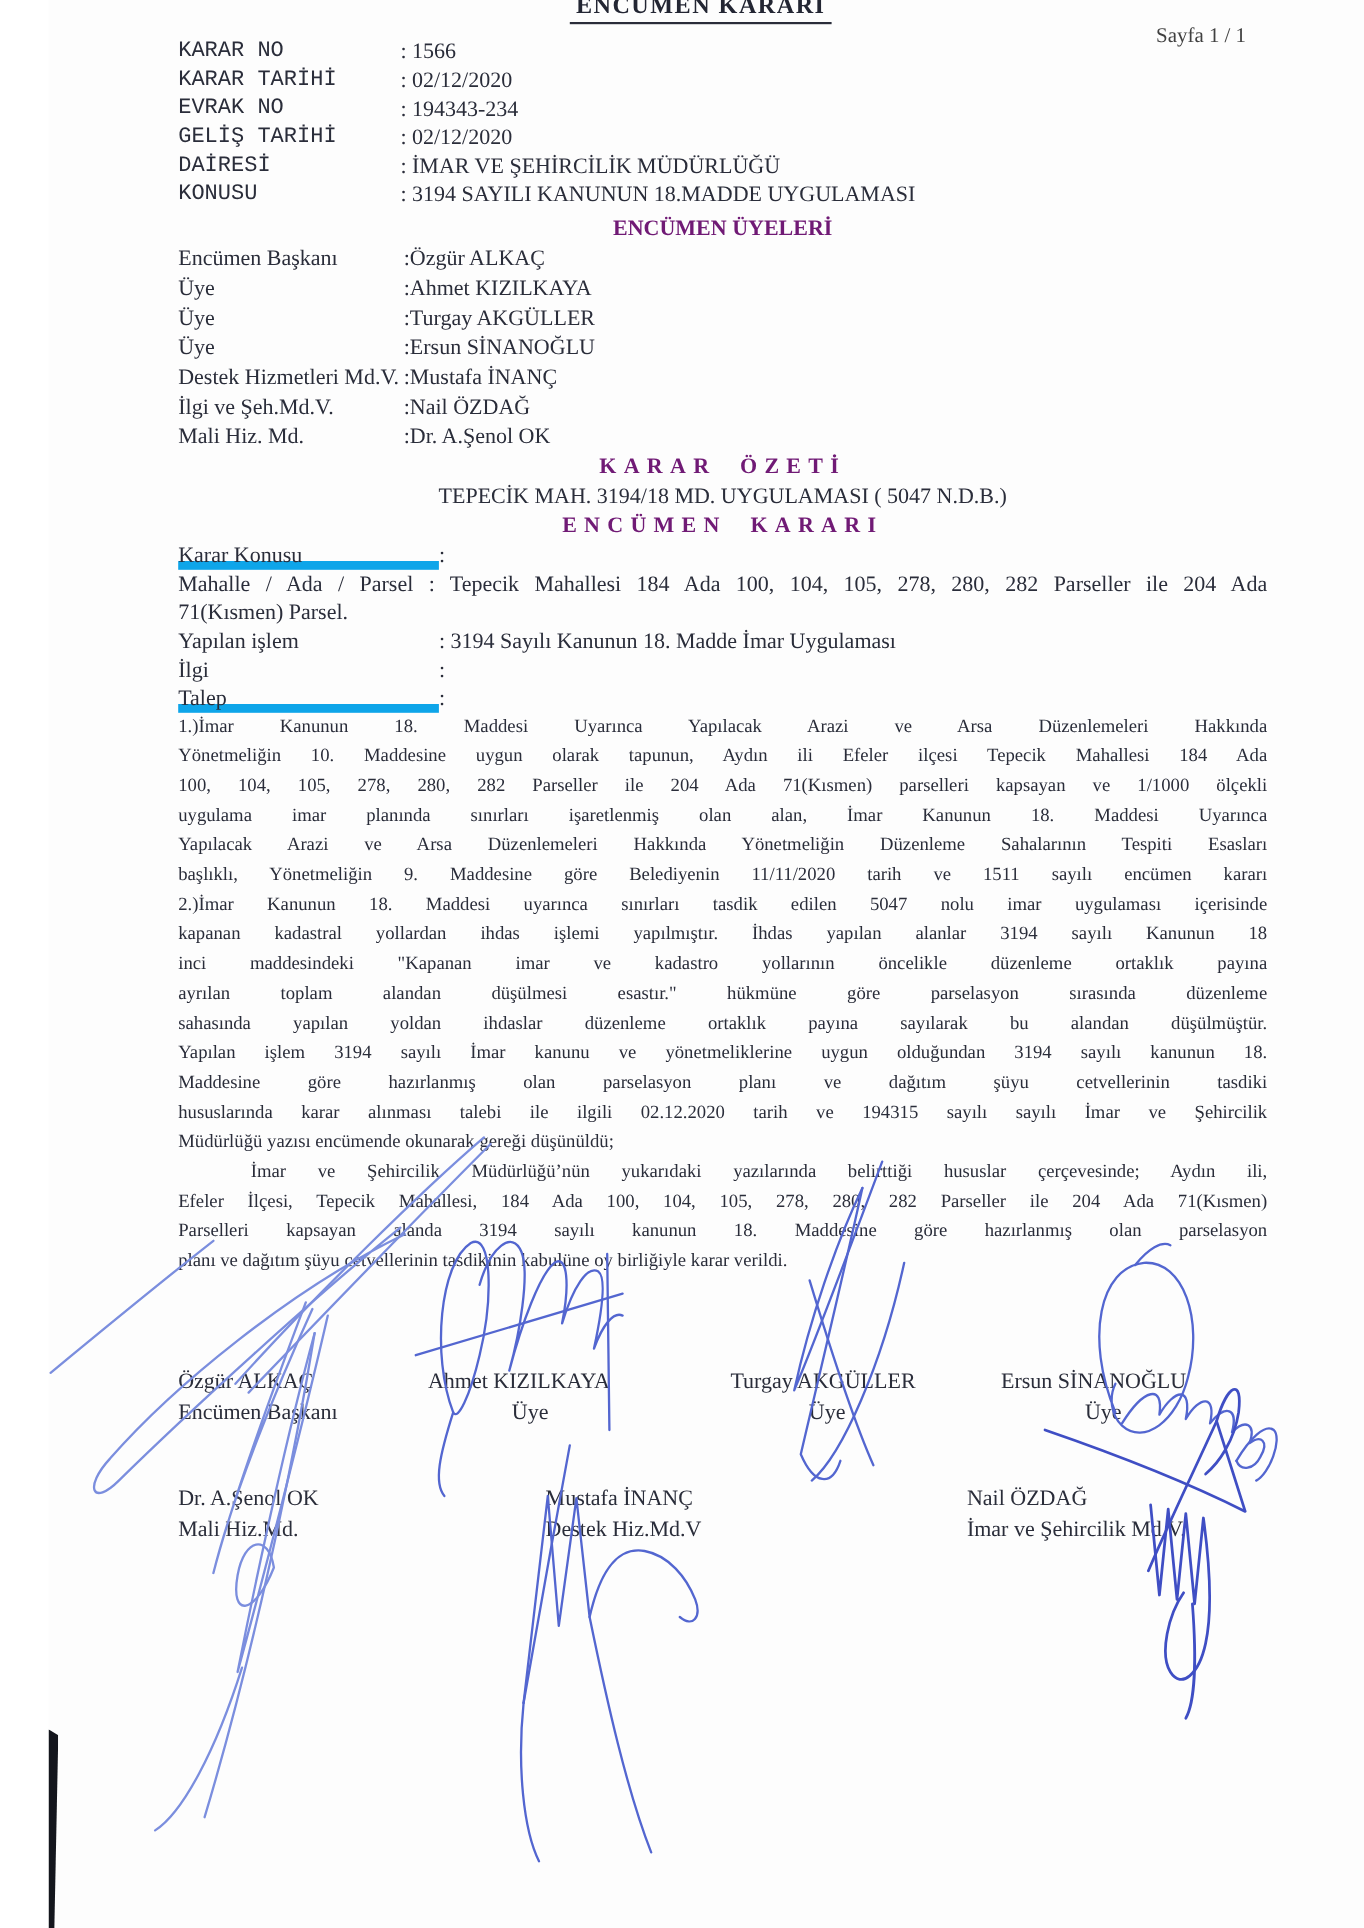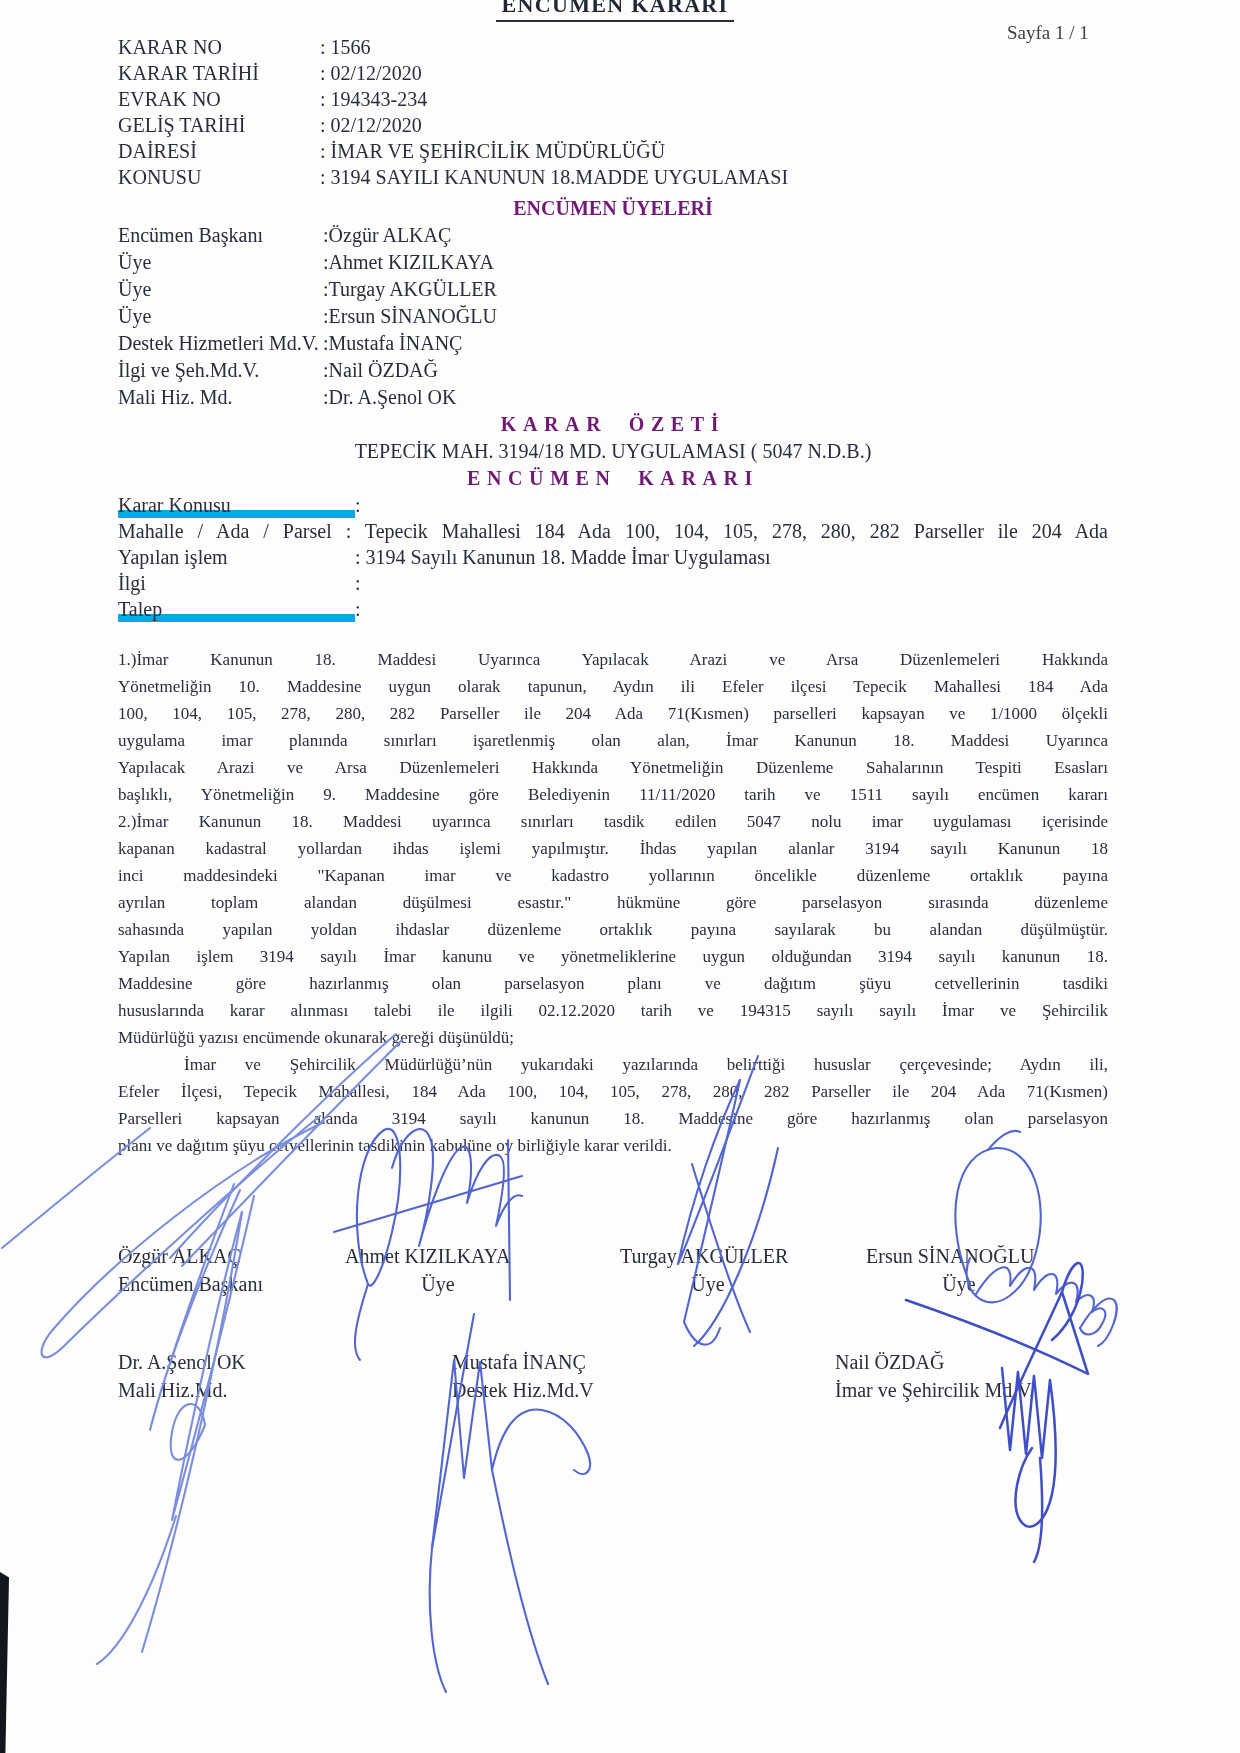--- a/index.html
+++ b/index.html
@@ -1,25 +1,25 @@
 <!DOCTYPE html>
 <html><head>
 <meta charset="utf-8">
 <style>
   html,body{margin:0;padding:0;background:#ffffff;}
   body{width:1240px;height:1753px;overflow:hidden;position:relative;
        font-family:"Liberation Serif","DejaVu Serif",serif;color:#2a2d3a;}
-  .page{position:absolute;inset:0;background:#fdfdfd;}
+  .page{position:absolute;inset:0;background:#fdfdfd;margin-left:44px;}
   .titlewrap{position:absolute;top:-9px;left:0;right:10px;text-align:center;}
   .doctitle{display:inline-block;font-size:22px;font-weight:700;letter-spacing:.06em;
             color:#232633;border-bottom:2.5px solid #2a2d3a;padding:0 6px 1px 6px;line-height:28px;}
   .sayfa{position:absolute;left:1007px;top:22px;font-size:19px;color:#404040;}
   .col{position:absolute;left:118px;width:990px;}
   .mrow{display:flex;line-height:26px;font-size:20px;}
-  .mlabel{width:202px;flex:none;}
+  .mlabel{width:202px;flex:none;font-family:Liberation Mono, monospace;}
   .mval{flex:1;}
   .memrow{display:flex;line-height:27px;font-size:20px;}
   .memlabel{width:205px;flex:none;}
   .h-center{position:absolute;left:118px;width:990px;text-align:center;font-size:20px;line-height:27px;}
   .bold{font-weight:700;color:#701a75;}
   .sp{letter-spacing:.33em;word-spacing:.5em;}
   .drow{display:flex;line-height:26px;font-size:20px;height:26px;}
   .dlabel{width:237px;flex:none;}
   .dlabel.ul{border-bottom:8px solid #0ea5e9;}
   .dtext{line-height:26px;font-size:20px;}
@@ -110,20 +110,21 @@
   <div class="h-center bold sp" style="top:411px">KARAR ÖZETİ</div>
   <div class="h-center" style="top:438px">TEPECİK MAH. 3194/18 MD. UYGULAMASI ( 5047 N.D.B.)</div>
   <div class="h-center bold sp" style="top:465px">ENCÜMEN KARARI</div>
 
   <div class="col" id="details" style="top:492px">
       <div class="drow">
         <span class="dlabel ul">Karar Konusu</span>
         <span class="mval">:</span>
       </div>
       <div class="dtext just">Mahalle / Ada / Parsel : Tepecik Mahallesi 184 Ada 100, 104, 105, 278, 280, 282 Parseller ile 204 Ada</div>
+      <div class="dtext">71(Kısmen) Parsel.</div>
       <div class="drow">
         <span class="dlabel">Yapılan işlem</span>
         <span class="mval">: 3194 Sayılı Kanunun 18. Madde İmar Uygulaması</span>
       </div>
       <div class="drow">
         <span class="dlabel">İlgi</span>
         <span class="mval">:</span>
       </div>
       <div class="drow">
         <span class="dlabel ul">Talep</span>

